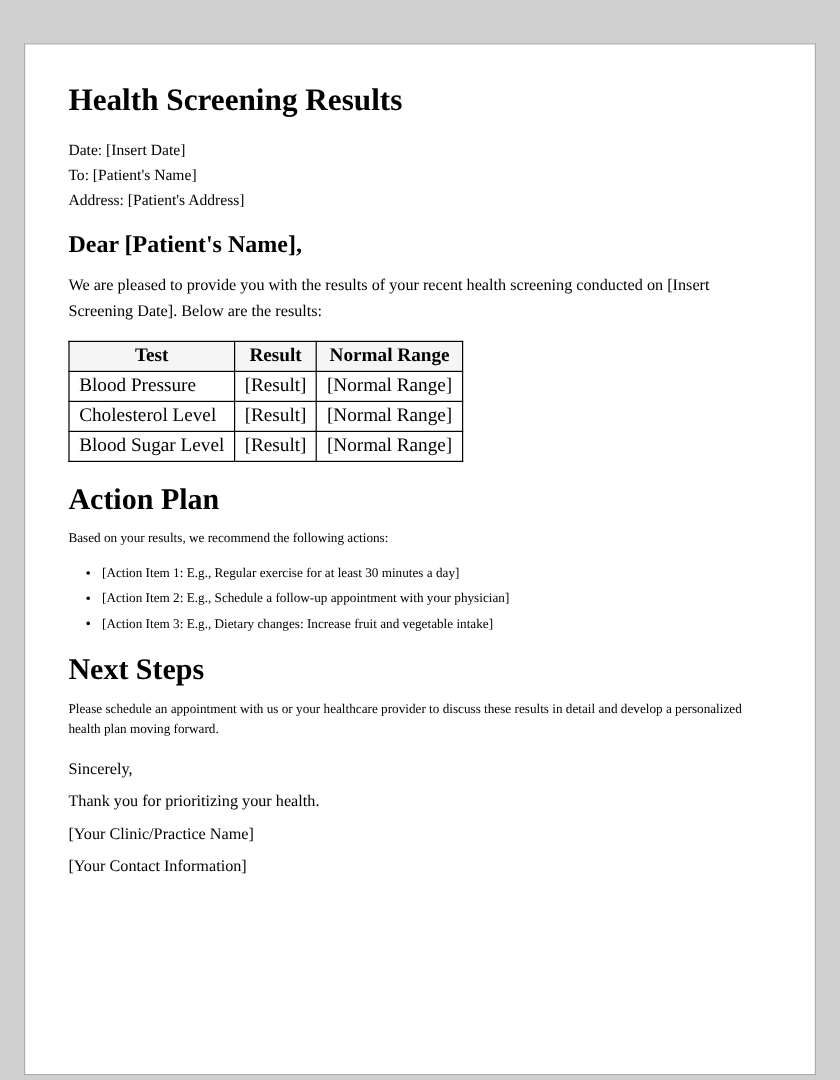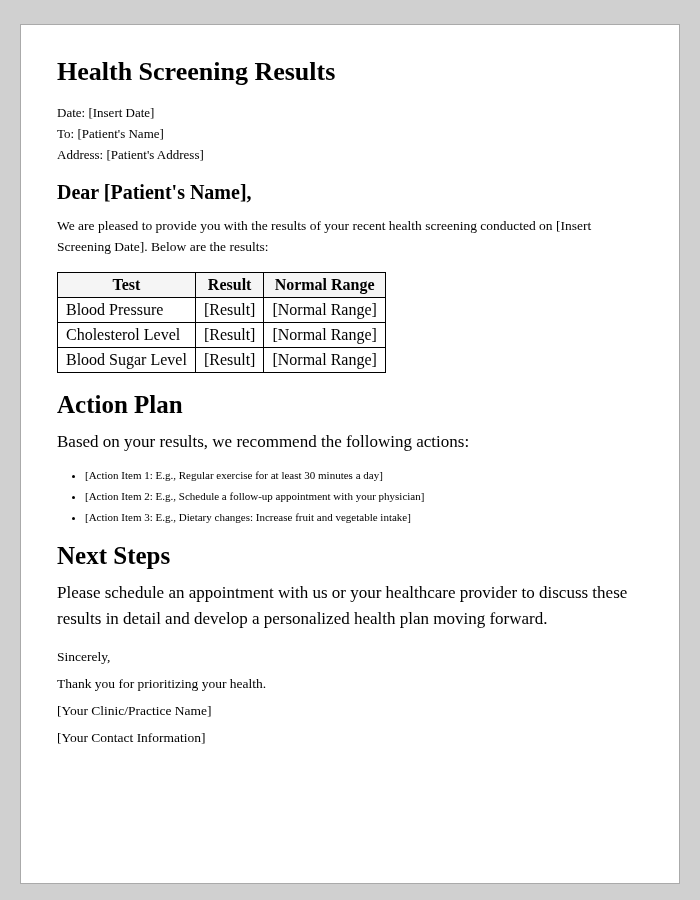--- a/index.html
+++ b/index.html
@@ -18,21 +18,21 @@
       font-family: "Times New Roman", Times, serif;
       font-size: 14px;
       color: #000;
     }
 
     .page-container {
       width: 660px;
       min-height: 860px;
       background: #fff;
       border: 1px solid #aaa;
-      margin: 24px auto;
+      margin: 36px auto;
       padding: 32px 43px 40px 36px;
     }
 
     .doc-title {
       font-size: 26px;
       font-weight: bold;
       margin-bottom: 18px;
       font-family: "Times New Roman", Times, serif;
     }
 
@@ -76,21 +76,21 @@
     }
 
     .section-heading {
       font-size: 25px;
       font-weight: bold;
       margin-top: 14px;
       margin-bottom: 10px;
     }
 
     .section-para {
-      font-size: 17px;
+      font-size: 11px;
       line-height: 1.55;
       margin-bottom: 10px;
     }
 
     .action-list {
       margin-left: 28px;
       margin-bottom: 10px;
       font-size: 11px;
       line-height: 1.9;
     }

